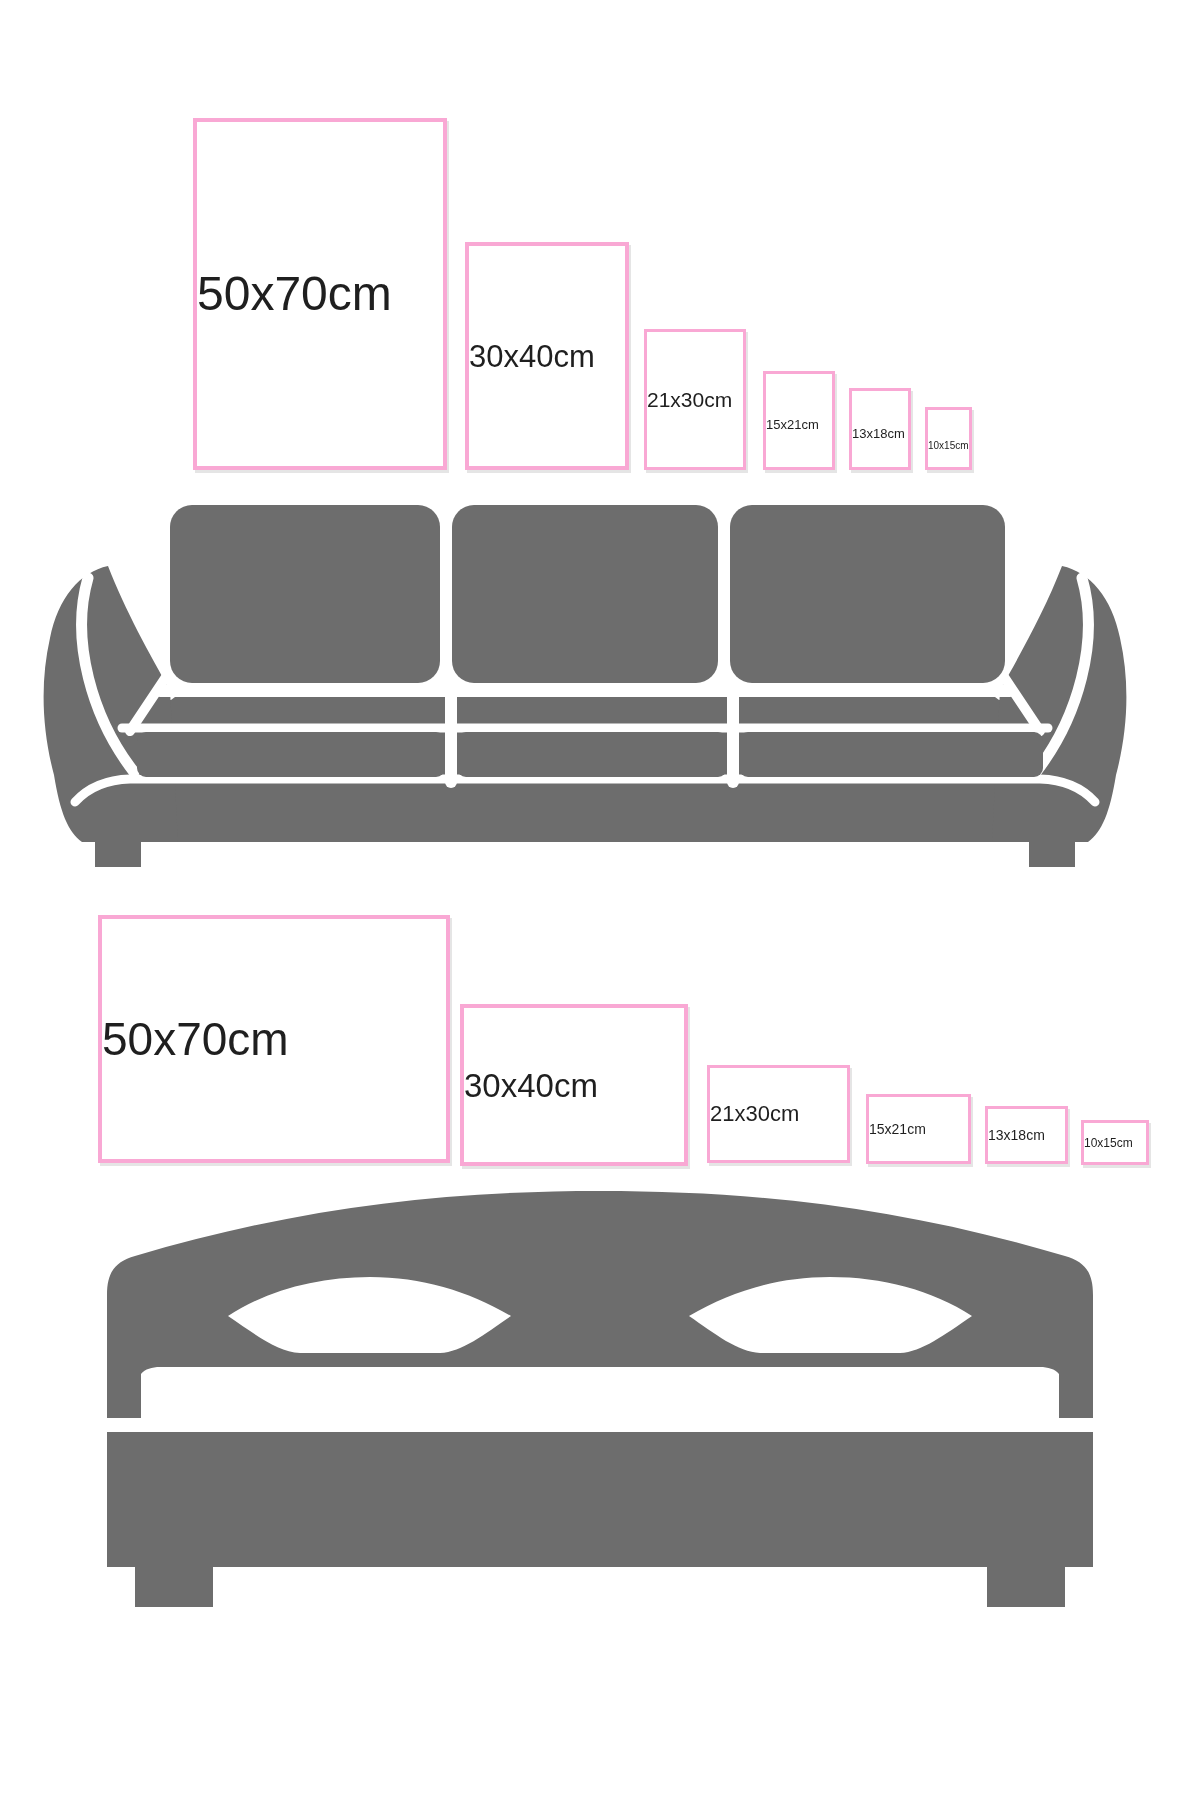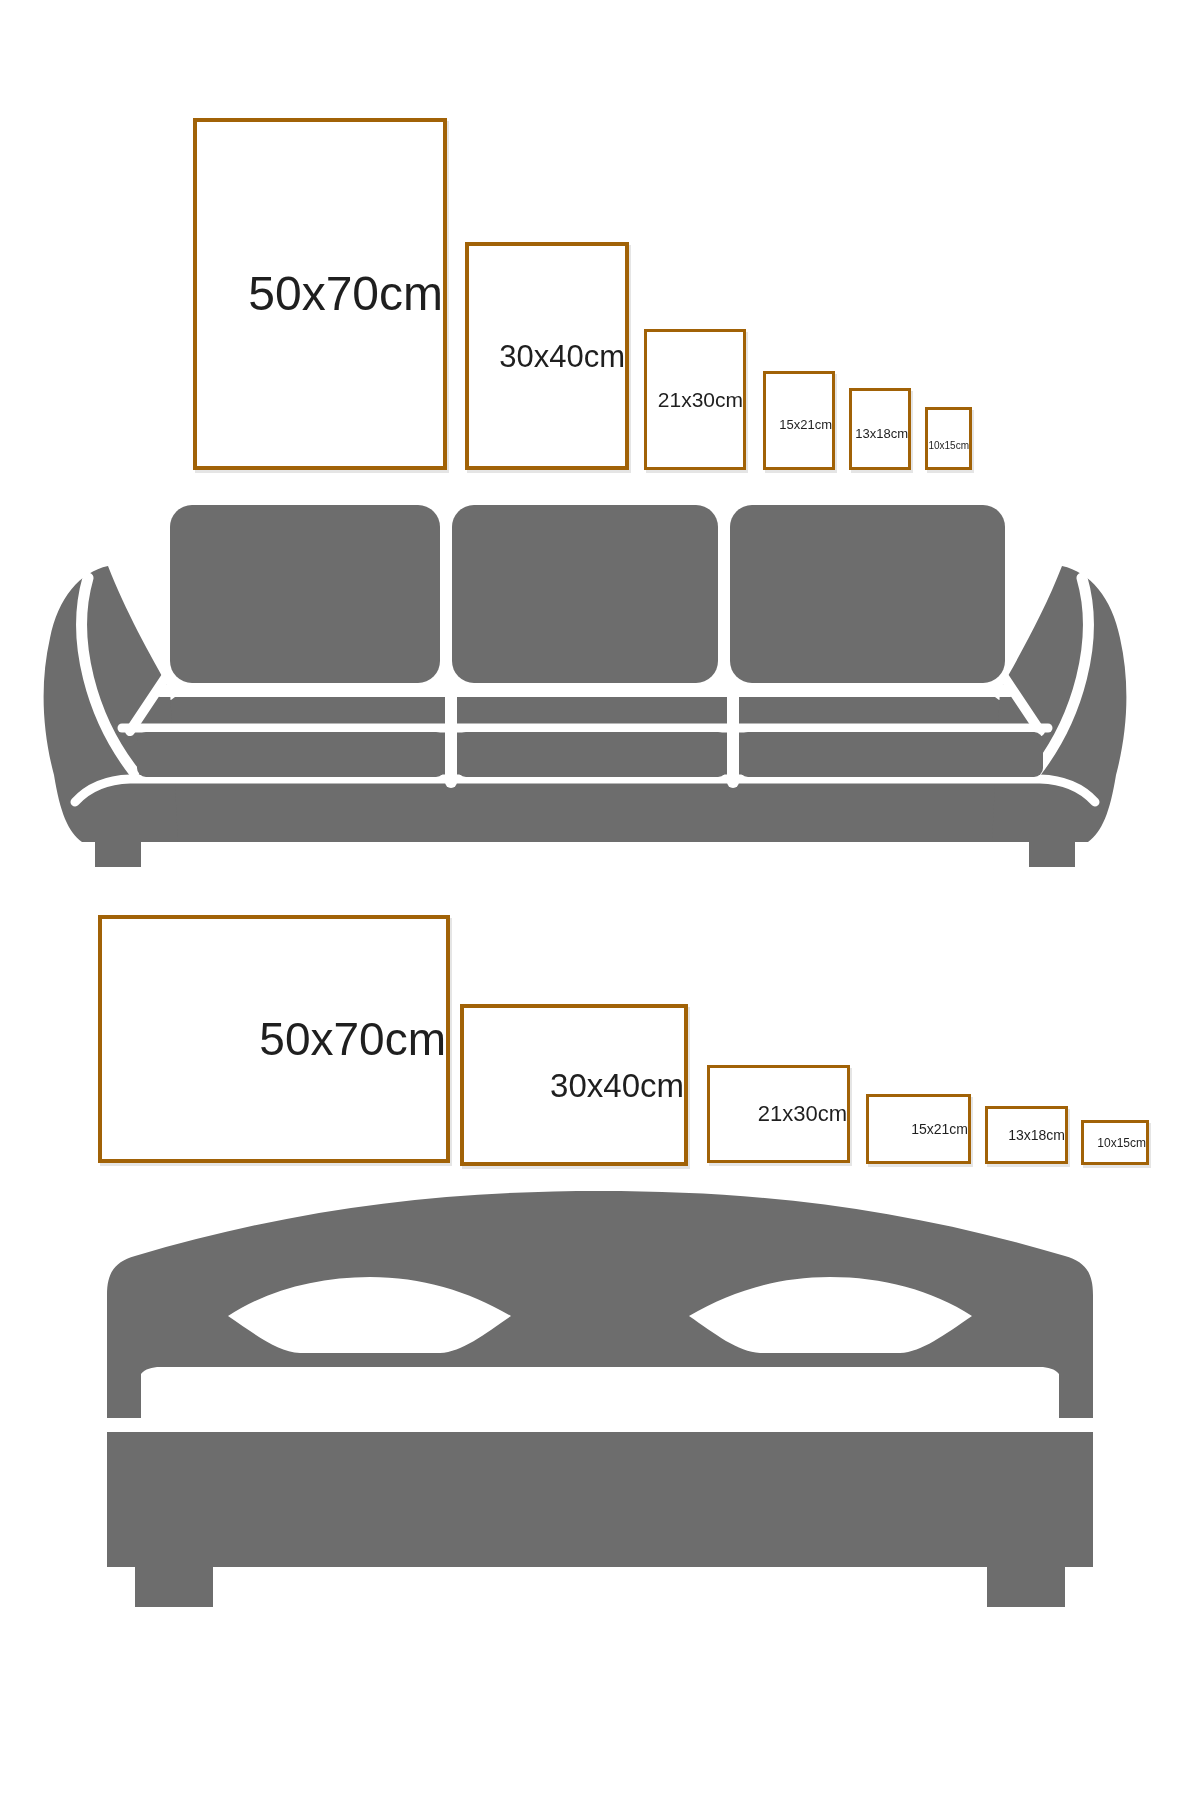--- a/index.html
+++ b/index.html
@@ -6,23 +6,23 @@
   .canvas{
     position:relative;
     width:1200px;height:1800px;
     background:#ffffff;
     font-family:"Liberation Sans", sans-serif;
     overflow:hidden;
   }
   .frame{
     position:absolute;
     background:#ffffff;
-    border:4px solid #a16207;
+    border:4px solid #f9a8d4;
     box-shadow:2px 3px 0 rgba(0,0,0,0.10);
-    display:flex;align-items:center;justify-content:flex-end;
+    display:flex;align-items:center;justify-content:flex-start;
     box-sizing:border-box;
     color:#1f1f1f;
   }
   .frame.thin{border-width:3px;}
   .frame span{white-space:nowrap;line-height:1;}
   .frame.label-low span{transform:translateY(7px);}
   .frame.label-low-sm span{transform:translateY(4px);}
   svg{position:absolute;display:block;}
 </style>
 </head>

